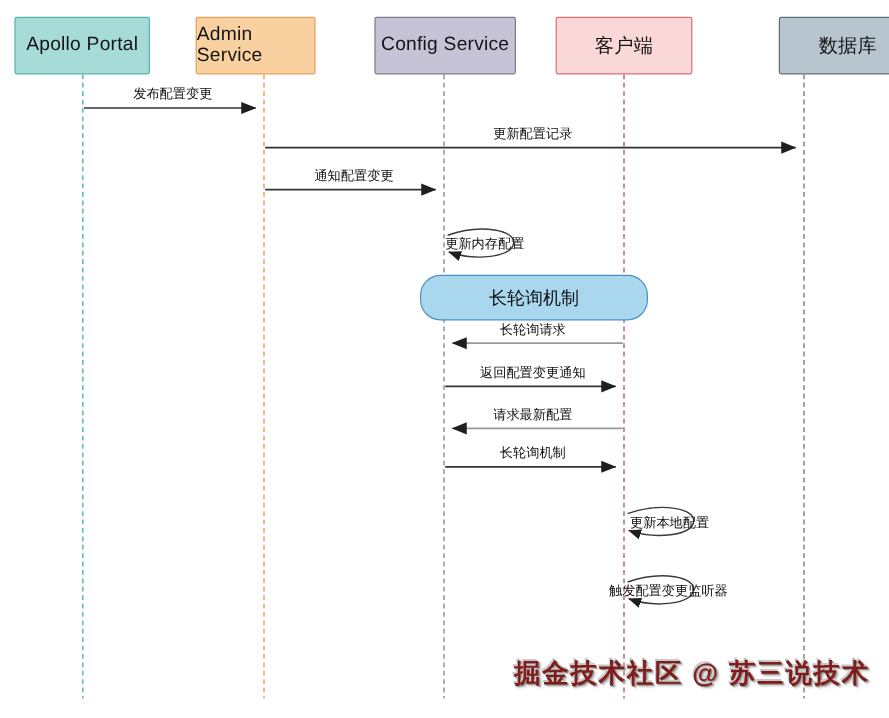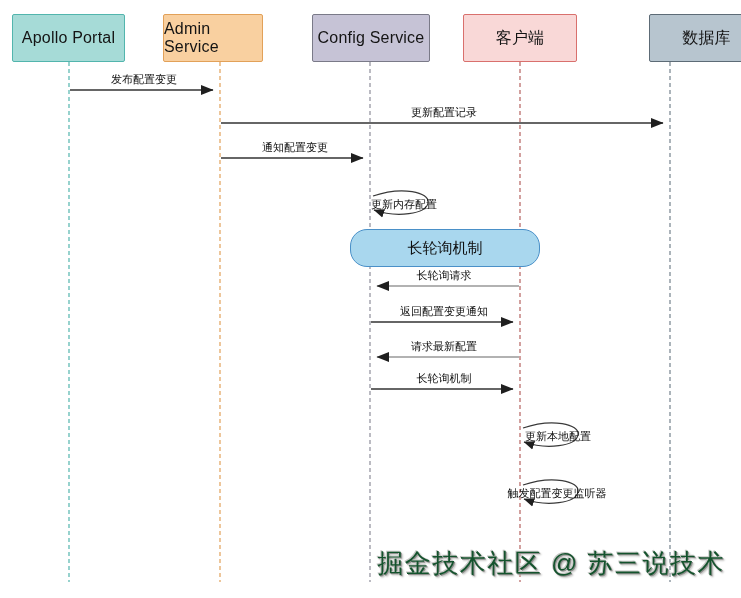--- a/index.html
+++ b/index.html
@@ -17,22 +17,22 @@
     position:absolute; transform:translateX(-50%);
     font-size:11px; color:#101010; white-space:nowrap; line-height:17px;
   }
   .note {
     position:absolute; left:350px; top:229px; width:190px; height:38px;
     border:1.5px solid; display:flex; align-items:center; justify-content:center;
     font-size:15px; color:#101010;
   }
   .watermark {
     position:absolute; right:16px; top:546px;
-    font-size:26px; font-weight:normal; letter-spacing:1.5px; white-space:nowrap;
-    color:#14532d;
+    font-size:22px; font-weight:bold; letter-spacing:1.5px; white-space:nowrap;
+    color:#7f1d1d;
     text-shadow:-1px -1px 0 #c8c8c6, 1px 1px 0 #8f8f8d, 2px 2px 2px #b9b9b7;
   }
 </style>
 </head>
 <body>
 
 <div class="stage">
 
   <svg class="layer" width="741" height="598" viewBox="0 0 741 598">
     <defs>

